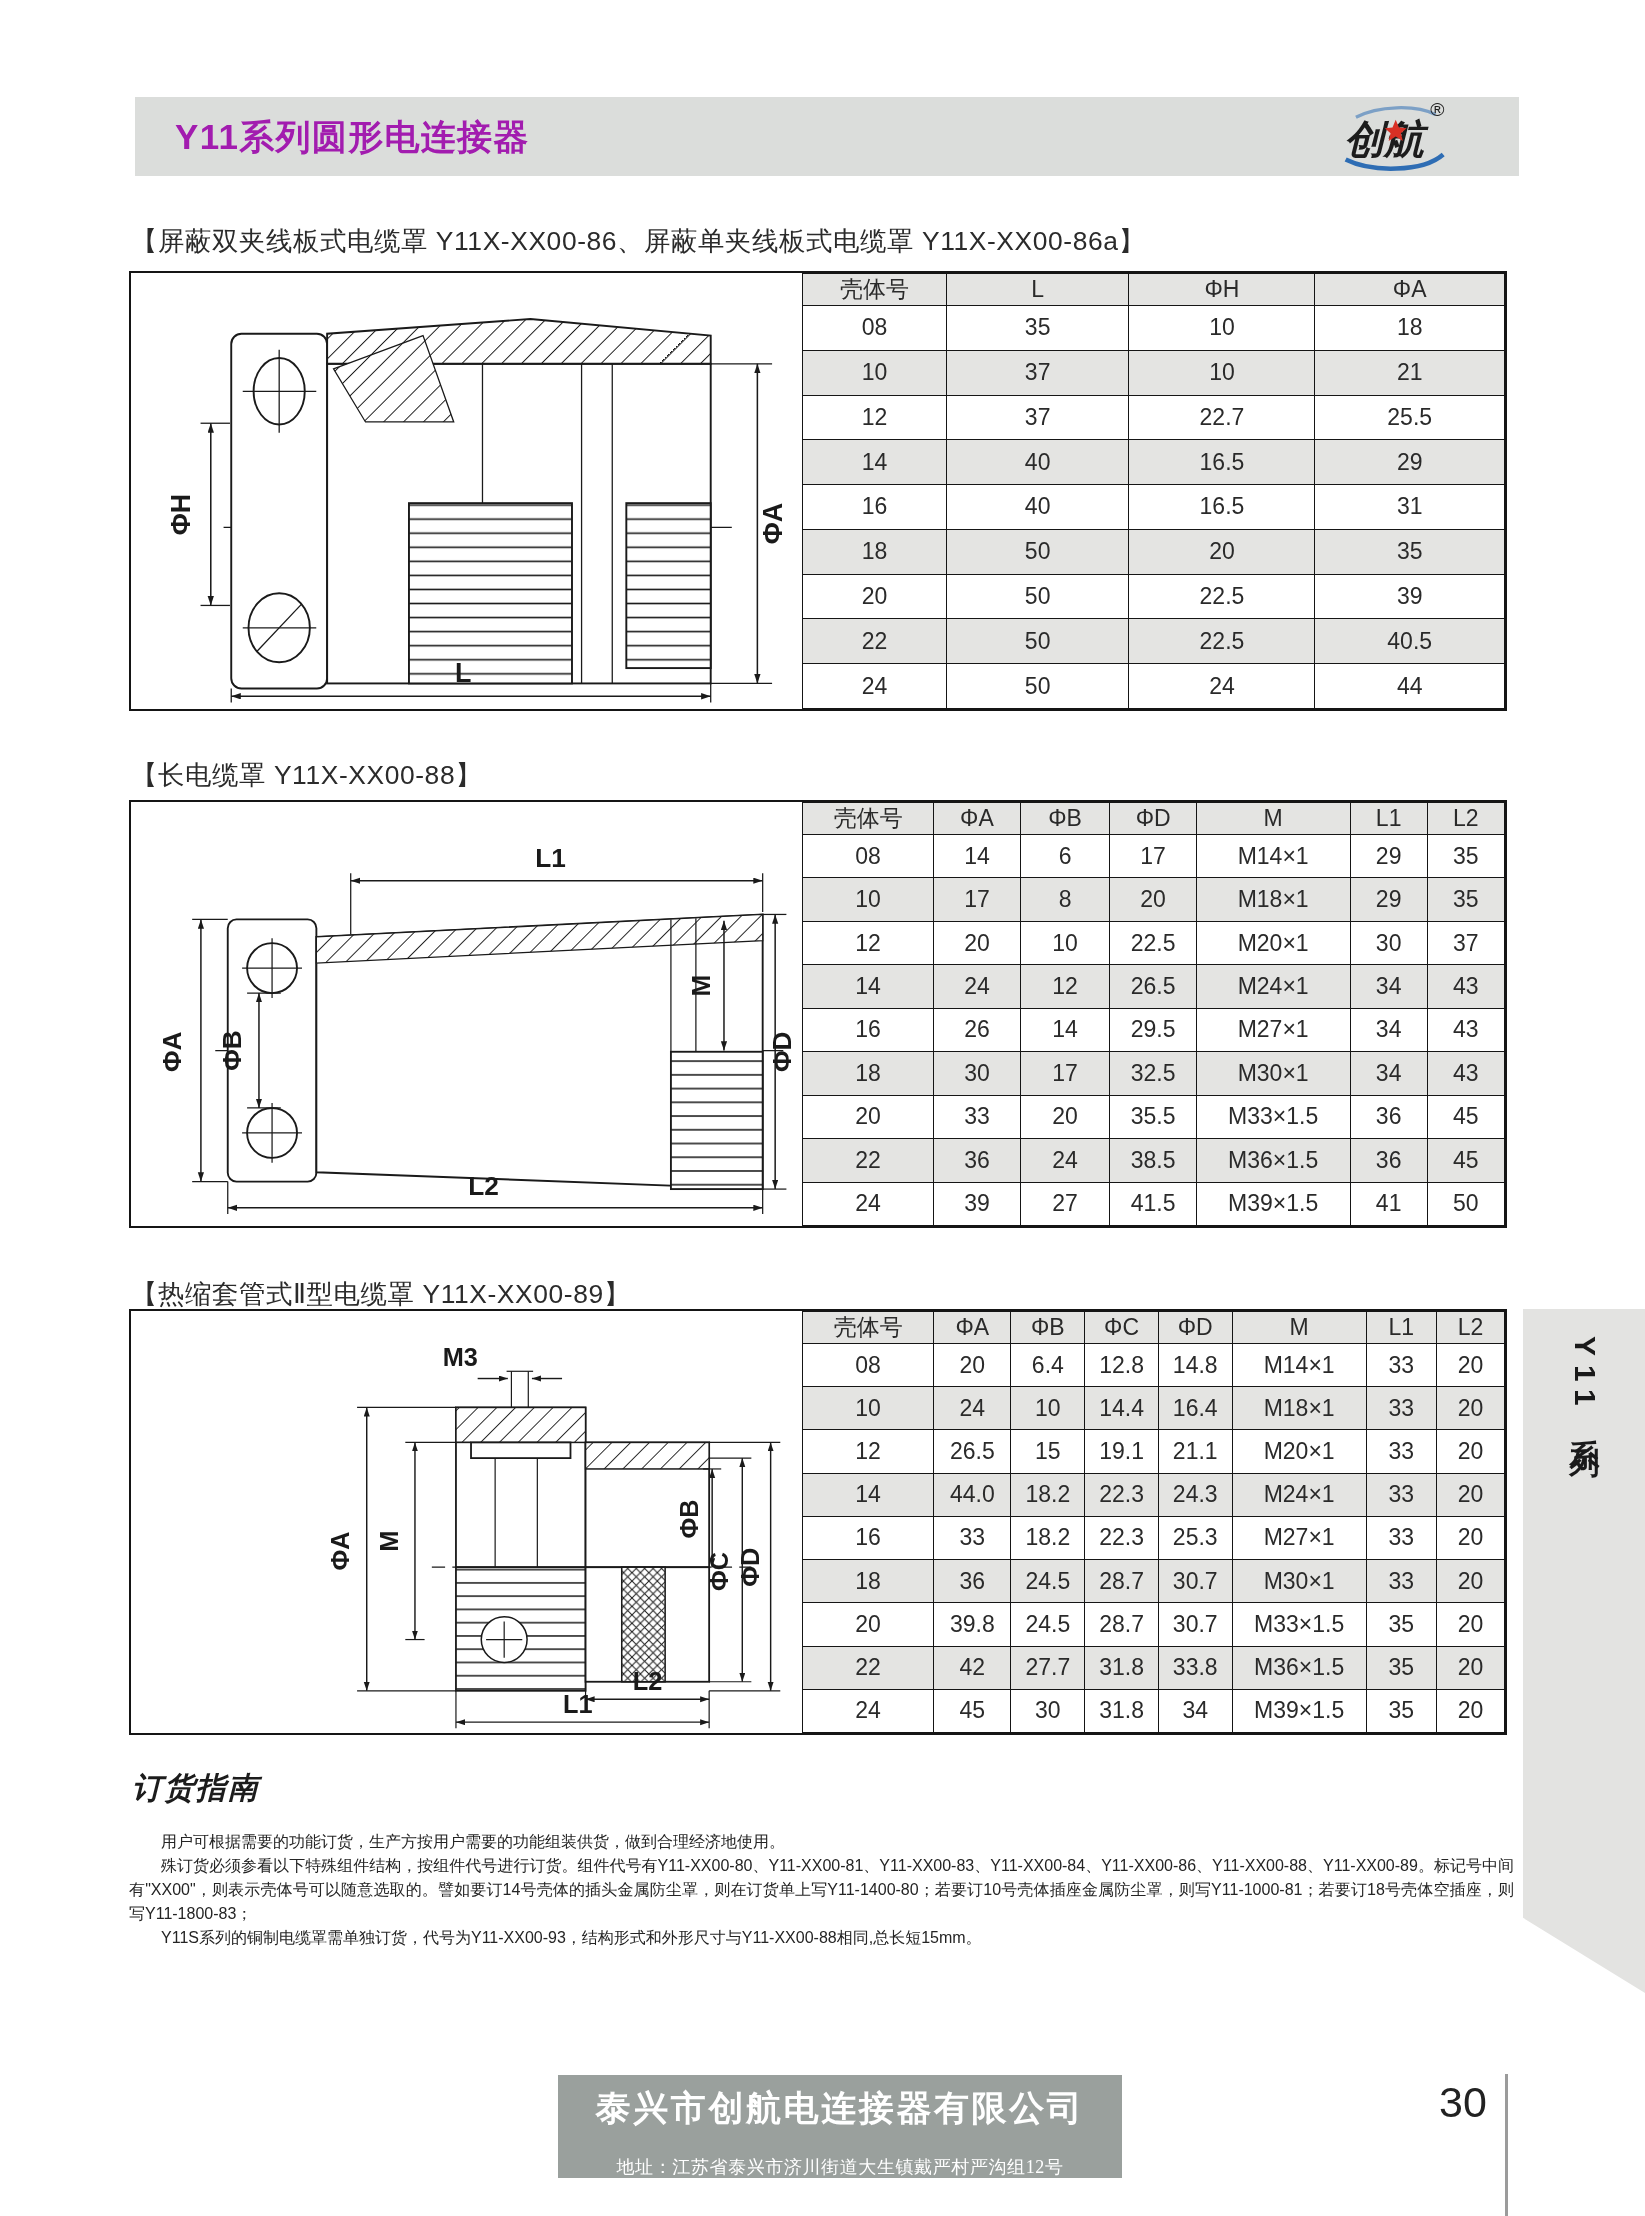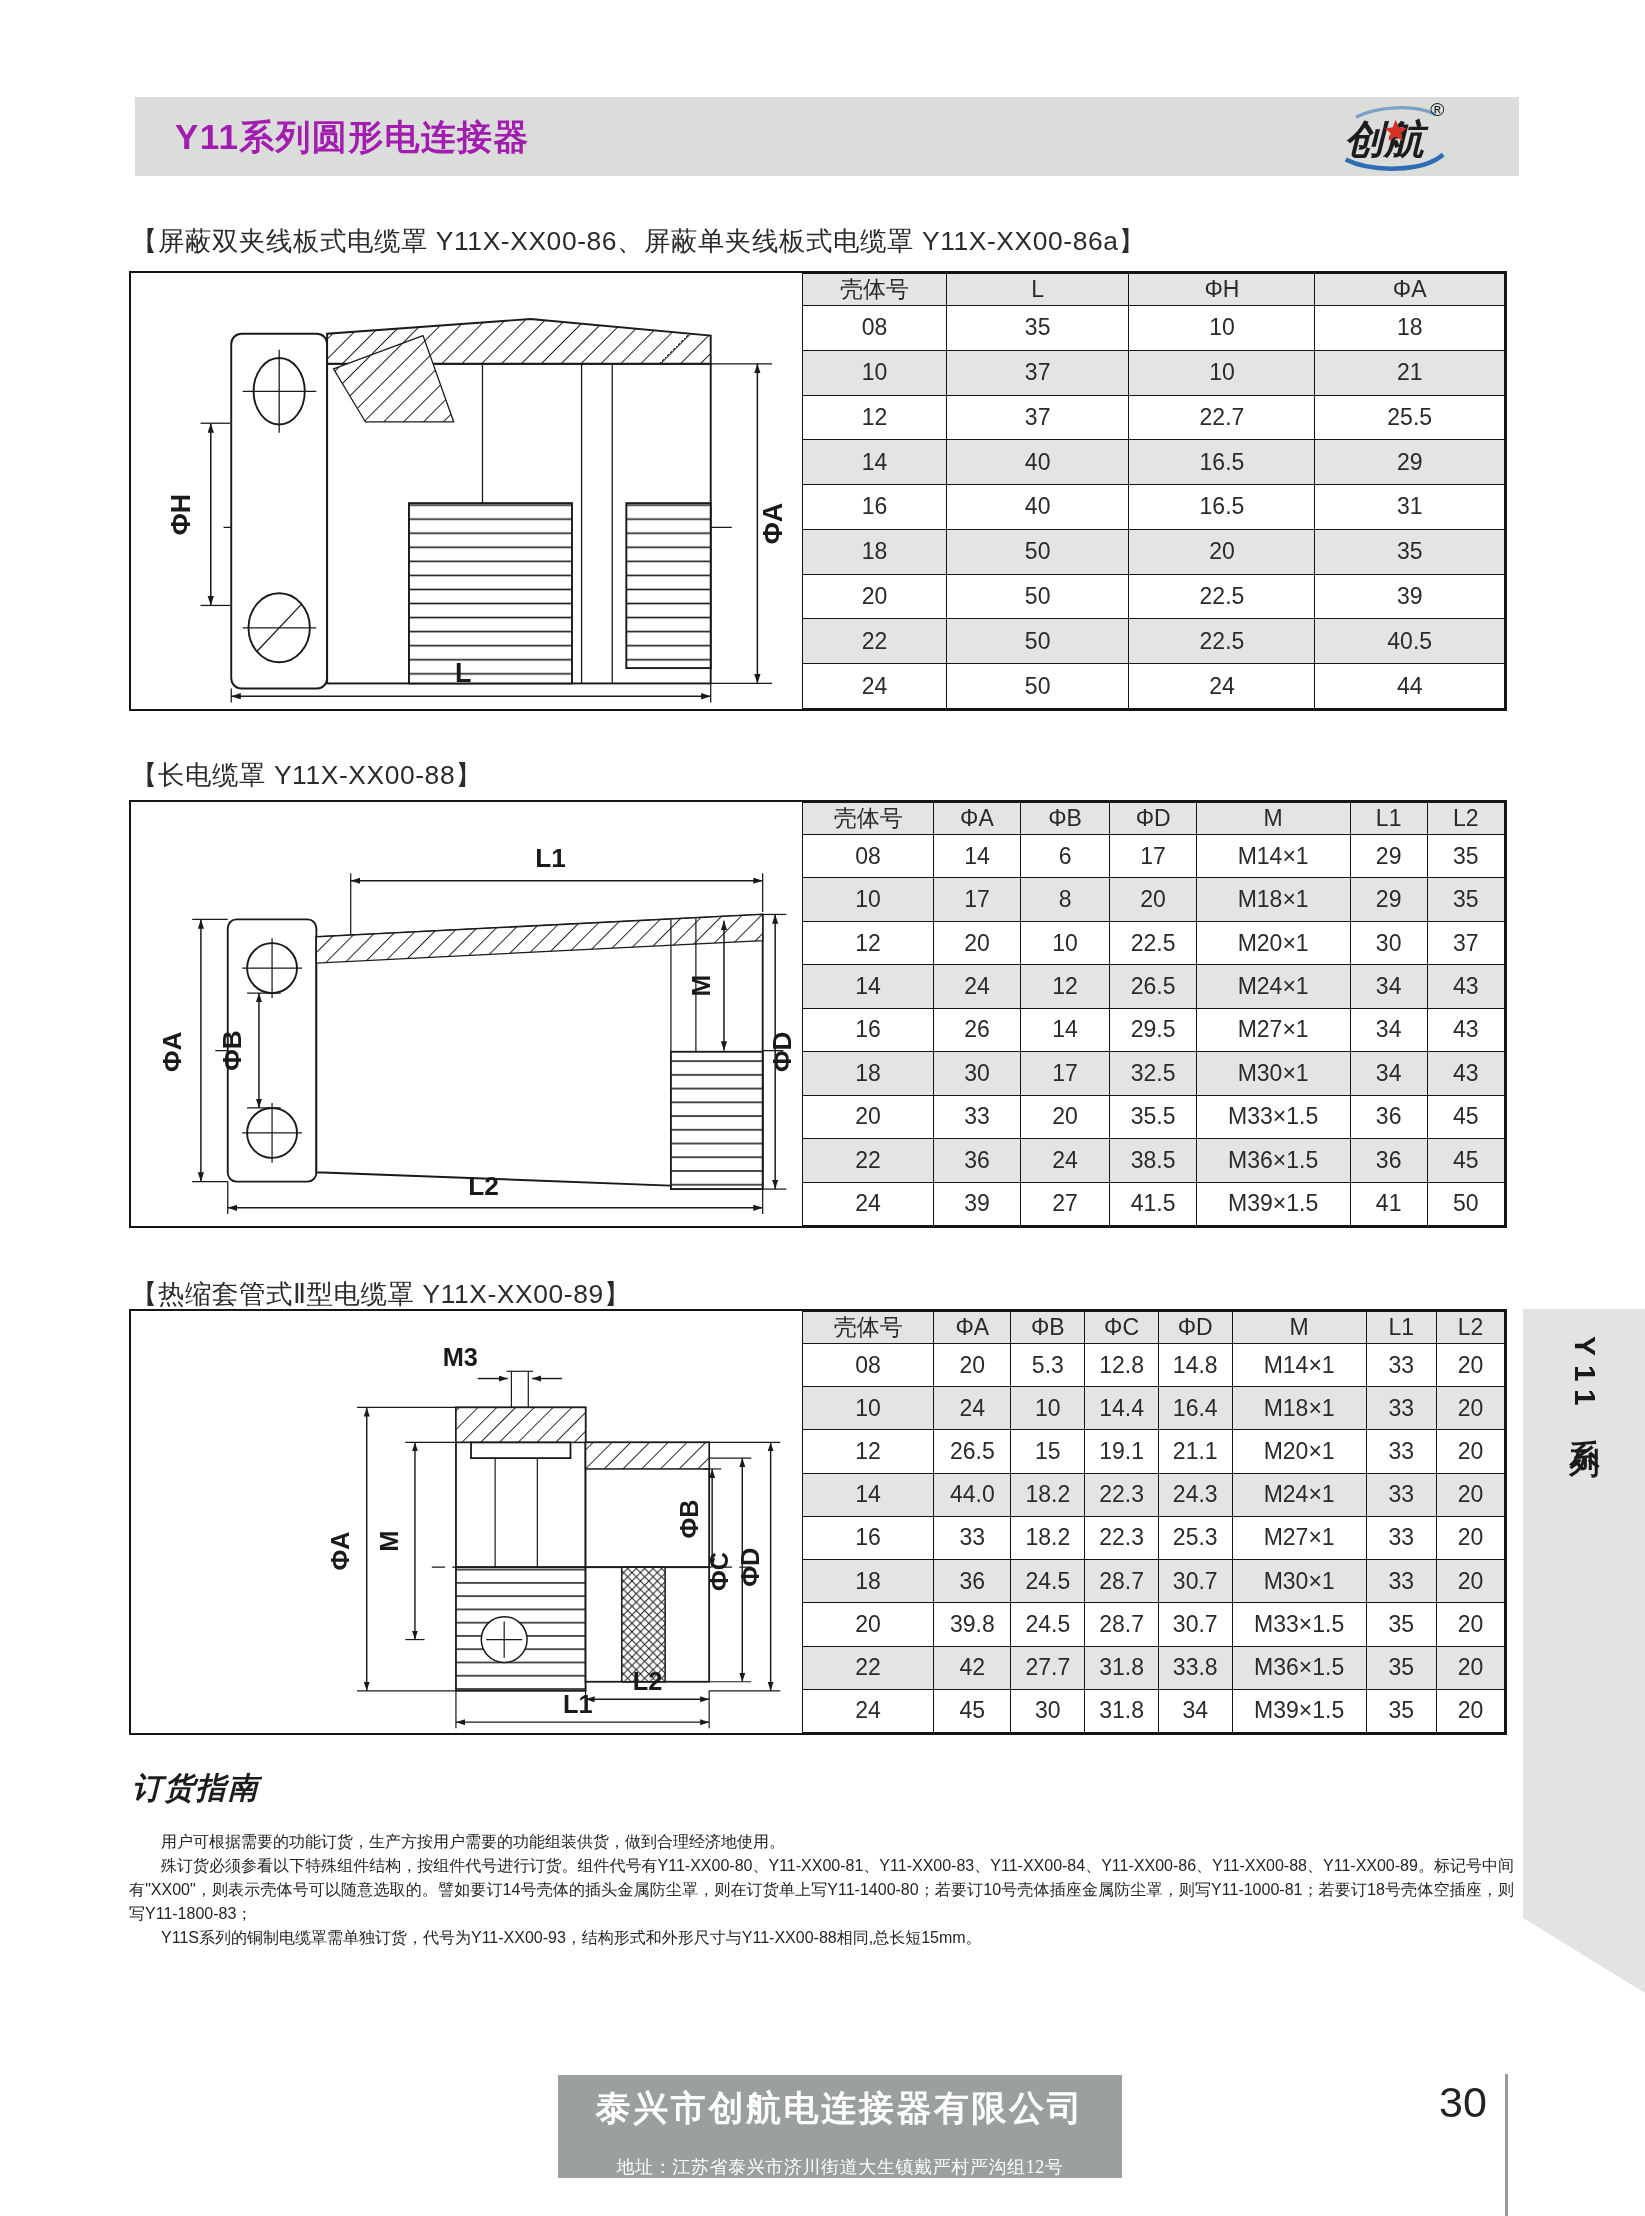--- a/index.html
+++ b/index.html
@@ -486,21 +486,21 @@
               <th>ΦD</th>
               <th>M</th>
               <th>L1</th>
               <th>L2</th>
             </tr>
           </thead>
           <tbody>
             <tr>
               <td>08</td>
               <td>20</td>
-              <td>5.3</td>
+              <td>6.4</td>
               <td>12.8</td>
               <td>14.8</td>
               <td>M14×1</td>
               <td>33</td>
               <td>20</td>
             </tr>
             <tr>
               <td>10</td>
               <td>24</td>
               <td>10</td>

